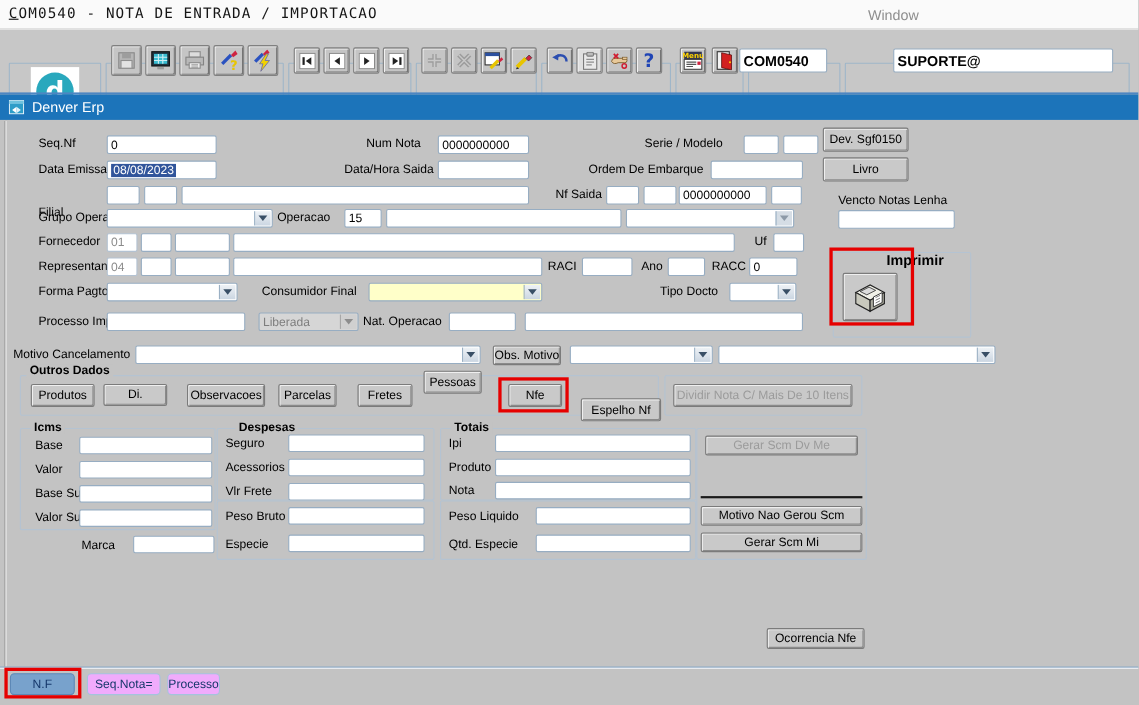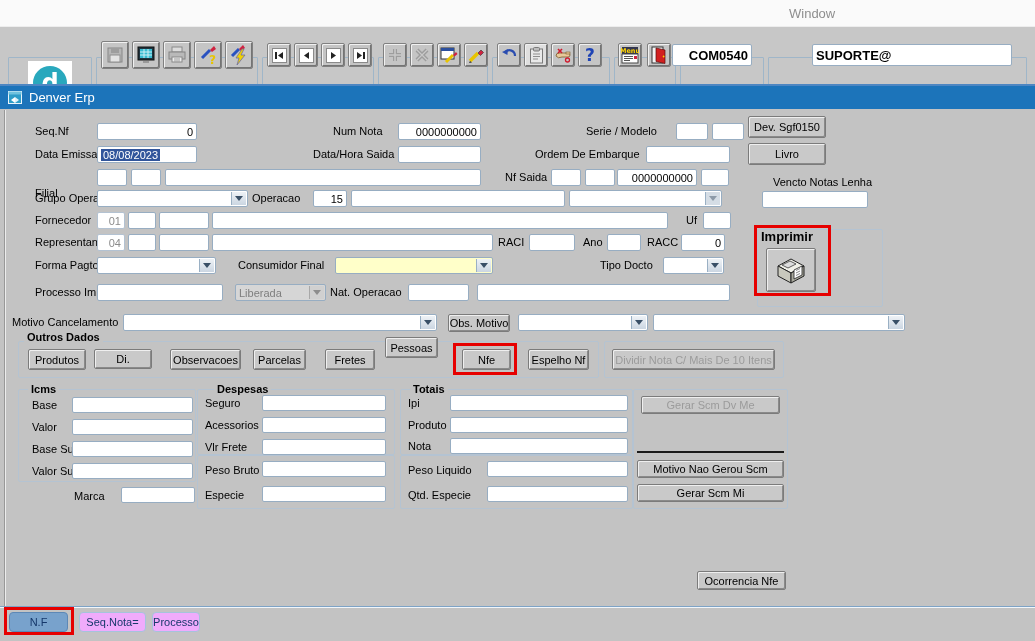--- a/index.html
+++ b/index.html
@@ -25,21 +25,21 @@
   
   .app-title{position:absolute;left:0;top:86px;width:1035px;height:23px;background:#1c74ba;color:#fff;
              display:flex;align-items:center;font-size:13px}
   
   .lbl{position:absolute;white-space:nowrap;line-height:13px}
   .lbl.b{font-weight:bold}
   .lbl.r{text-align:left}
   .fld{position:absolute;height:17px;background:#fff;border:1px solid #97adc2;border-radius:2px;
        box-sizing:border-box;display:flex;align-items:center;overflow:hidden}
   .fld .val{width:100%;padding:0 3px;white-space:nowrap}
-  .center{text-align:right}
+  .center{text-align:left}
   .gray{color:#8b8b8b}
   .sel{background:#31559b;color:#fff;padding:0 2px}
   .combo{padding-right:15px}
   .arrow{position:absolute;right:1px;top:1px;bottom:1px;width:14px;background:linear-gradient(#eef2f6,#cbd6e2);
          border-left:1px solid #9ab0c4;display:flex;align-items:center;justify-content:center}
   .tri{width:0;height:0;border-left:4px solid transparent;border-right:4px solid transparent;border-top:5px solid #394f66}
   .combo.dis{background:#d6d6d6;color:#7e7e7e}
   .combo.dis .arrow{background:#d0d0d0;border-left-color:#a8a8a8}
   .combo.dis .tri{border-top-color:#8d8d8d}
   .combo.yellow{background:#ffffc9}
@@ -60,20 +60,21 @@
   .tab.idle{background:#f0abfc;border:1px solid #a5c3dc}
   
   .vgroove-a{position:absolute;left:4px;top:110px;width:1px;height:496px;background:#989898}
   .vgroove-b{position:absolute;left:5px;top:110px;width:1px;height:496px;background:#ececec}
   .icon{display:flex;align-items:center;justify-content:center}
 </style>
 </head>
 <body>
 
 <div class="mdi-bar">
+  <div class="mdi-title"><span class="u">C</span><span>OM0540 - NOTA DE ENTRADA / IMPORTACAO</span></div>
   <div class="menu-window">Window</div>
 </div>
 
 <div class="tbar">
   <div class="panel" style="left:8px;width:84px">
     <div class="abs" style="left:19px;top:3px;width:44px;height:44px;background:#fff;display:flex;align-items:center;justify-content:center">
       <svg width="40" height="40" viewBox="0 0 40 40">
           <circle cx="20" cy="20" r="17" fill="#29a8bd"></circle>
           <text x="20" y="28" font-family="DejaVu Sans" font-size="24" font-weight="bold" fill="#ffffff" text-anchor="middle">d</text>
         </svg>
@@ -361,21 +362,21 @@
 <div class="lbl" style="left:498px;top:236px">RACI</div>
 <div class="fld" style="left:529px;top:234px;width:46px"></div>
 <div class="lbl" style="left:583px;top:236px">Ano</div>
 <div class="fld" style="left:607px;top:234px;width:34px"></div>
 <div class="lbl" style="left:647px;top:236px">RACC</div>
 <div class="fld" style="left:681px;top:234px;width:44px">
     <span class="val center">0</span>
   </div>
 
 <div class="grp" style="left:757px;top:229px;width:126px;height:78px"></div>
-<div class="lbl b" style="left:761px;top:230px;font-size:13px">Imprimir</div>
+<div class="lbl b" style="left:806px;top:230px;font-size:13px">Imprimir</div>
 <div class="btn" style="left:766px;top:248px;width:50px;height:44px">
   <span class="icon">
     <svg width="36" height="30" viewBox="0 0 36 30">
       <polygon points="5,11 18,4 31,11 18,18" fill="#f0f0e8" stroke="#222"></polygon>
       <polygon points="5,11 5,21 18,28 18,18" fill="#c9c9bd" stroke="#222"></polygon>
       <polygon points="31,11 31,21 18,28 18,18" fill="#a9a99d" stroke="#222"></polygon>
       <polygon points="9,10 17,6 23,9 15,13" fill="#ddd" stroke="#222" stroke-width="0.7"></polygon>
       <polygon points="21,15 29,11 29,20 21,24" fill="#fff" stroke="#222" stroke-width="0.8"></polygon>
       <path d="M23 15.5l4-2M23 18l4-2M23 20.5l4-2" stroke="#555" stroke-width="0.7"></path>
     </svg>
@@ -434,21 +435,21 @@
 
 <div class="grp" style="left:18px;top:341px;width:581px;height:37px"></div>
 <div class="grp-title" style="left:24px;top:331px">Outros Dados</div>
 <div class="btn" style="left:28px;top:349px;width:58px;height:21px">Produtos</div>
 <div class="btn" style="left:94px;top:349px;width:58px;height:20px">Di.</div>
 <div class="btn" style="left:170px;top:349px;width:71px;height:21px">Observacoes</div>
 <div class="btn" style="left:253px;top:349px;width:53px;height:21px">Parcelas</div>
 <div class="btn" style="left:325px;top:349px;width:50px;height:21px">Fretes</div>
 <div class="btn" style="left:385px;top:337px;width:53px;height:21px">Pessoas</div>
 <div class="btn" style="left:462px;top:349px;width:49px;height:21px">Nfe</div>
-<div class="btn" style="left:528px;top:349px;width:61px;height:21px">Espelho Nf</div>
+<div class="btn" style="left:528px;top:362px;width:73px;height:21px">Espelho Nf</div>
 <div class="red-rect" style="left:453px;top:343px;width:64px;height:32px"></div>
 <div class="grp" style="left:604px;top:341px;width:180px;height:37px"></div>
 <div class="btn dis" style="left:612px;top:349px;width:163px;height:21px">Dividir Nota C/ Mais De 10 Itens</div>
 
 <div class="grp" style="left:18px;top:389px;width:178px;height:93px"></div>
 <div class="grp-title" style="left:28px;top:383px">Icms</div>
 <div class="lbl" style="left:32px;top:399px">Base</div>
 <div class="fld" style="left:72px;top:397px;width:121px;height:16px"></div>
 <div class="lbl" style="left:32px;top:421px">Valor</div>
 <div class="fld" style="left:72px;top:419px;width:121px;height:16px"></div>

